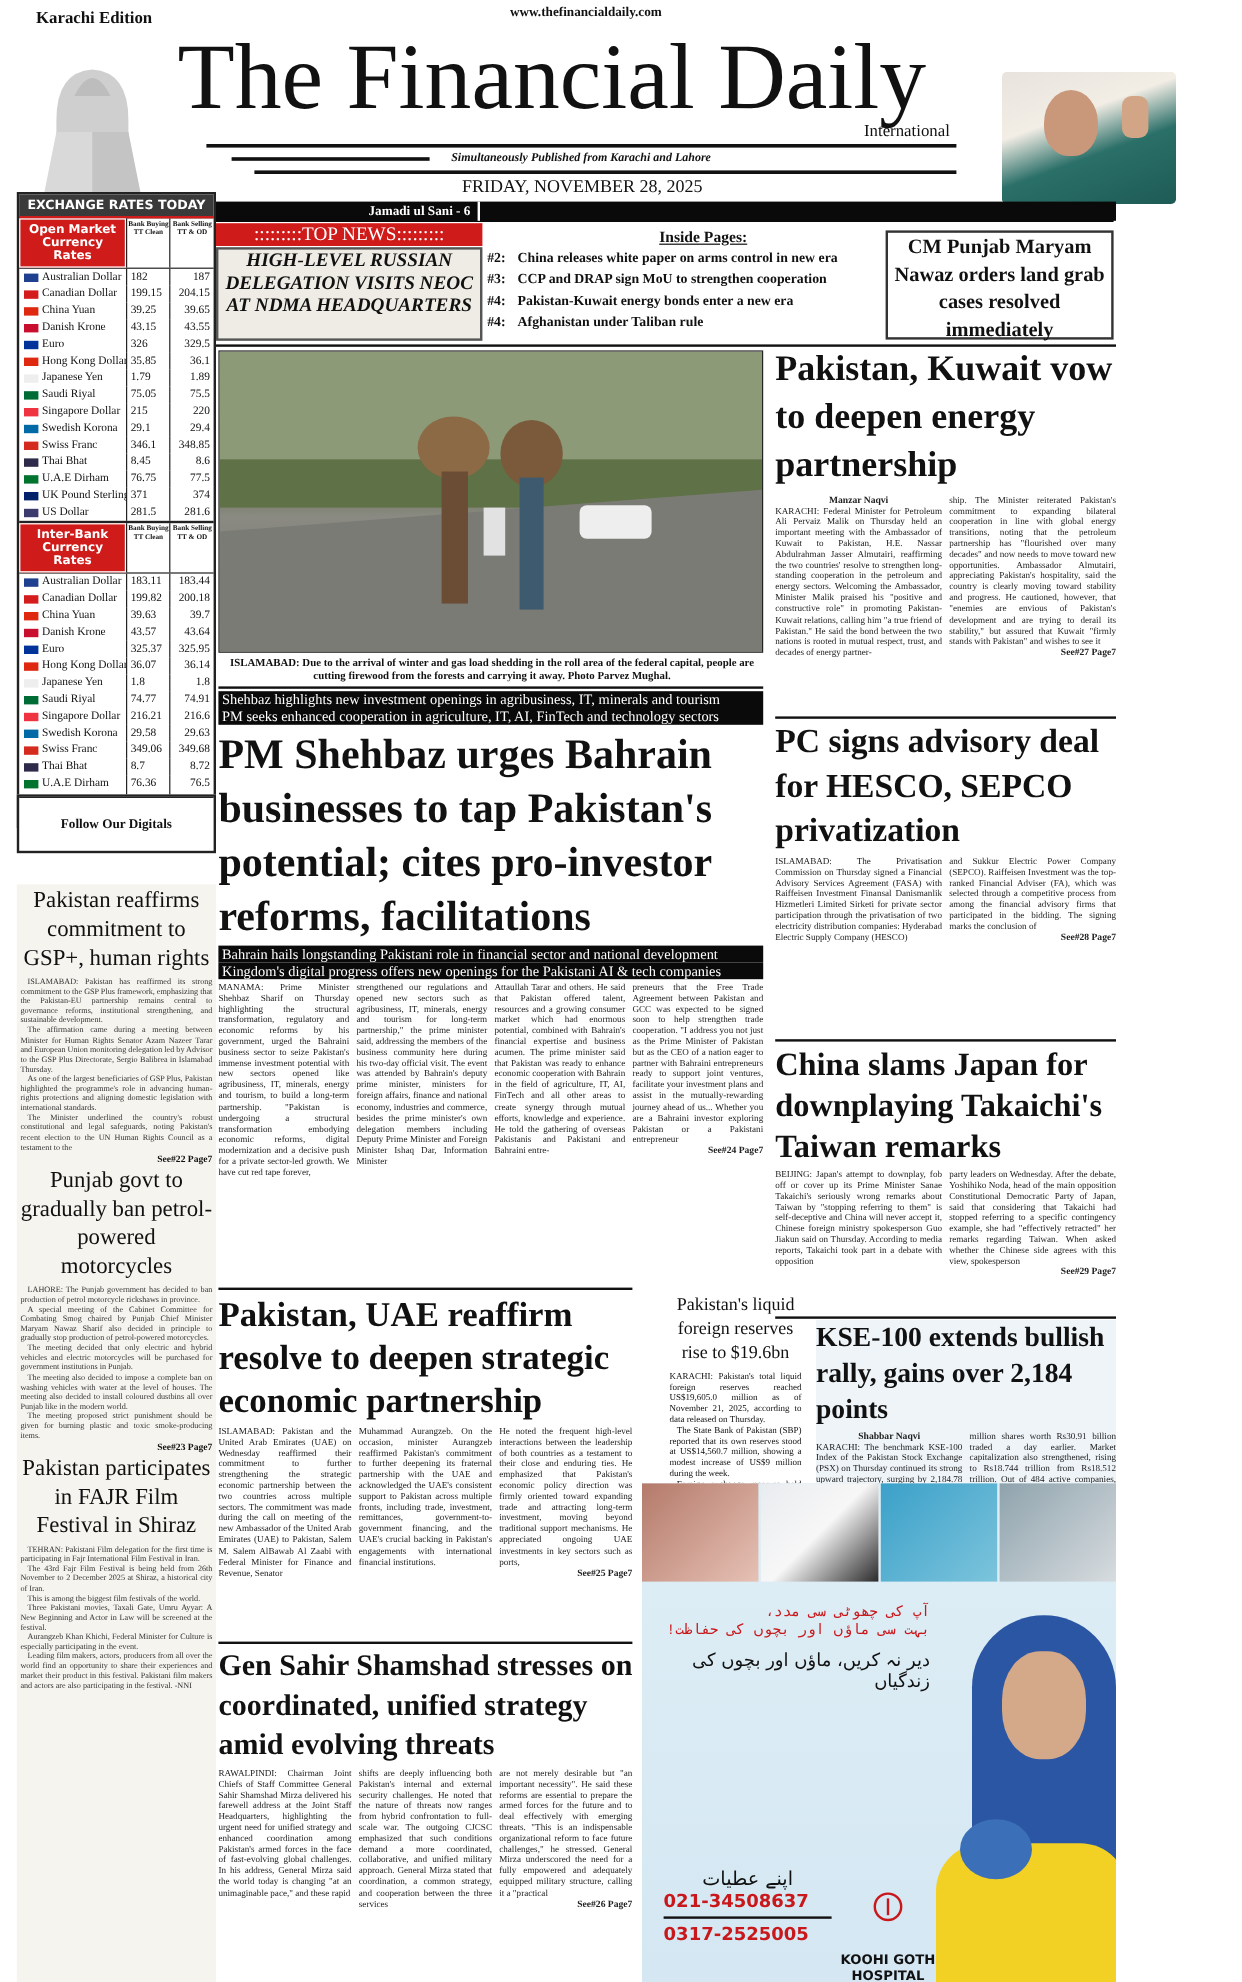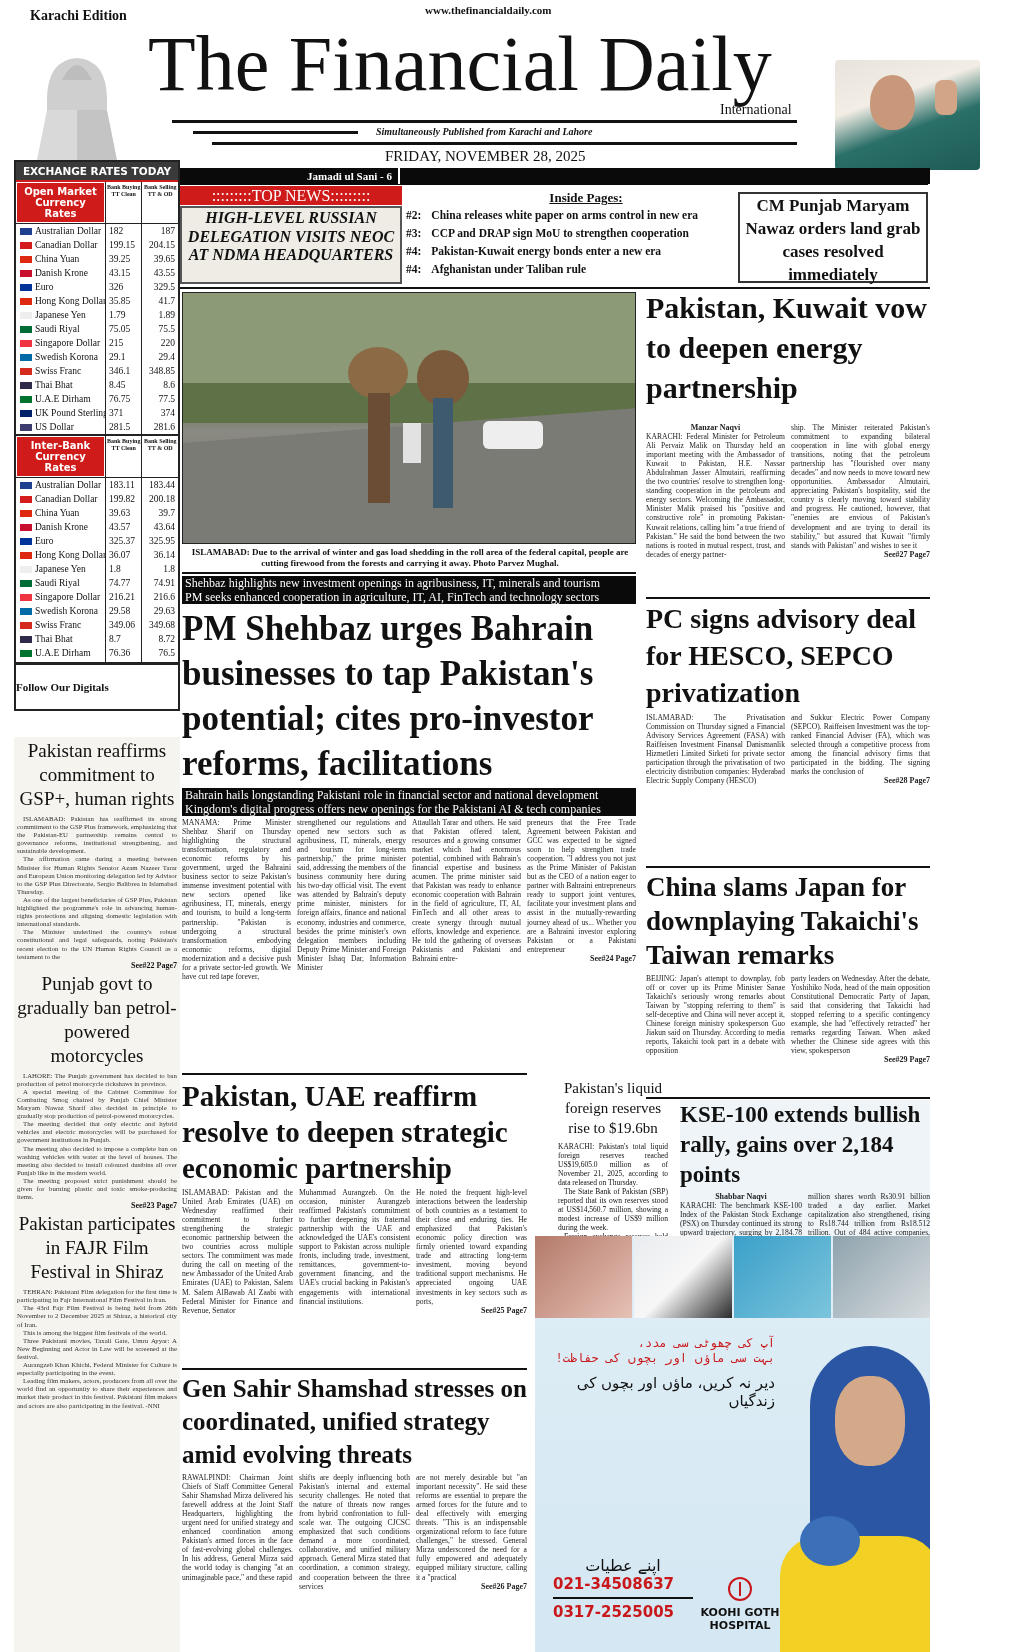--- a/index.html
+++ b/index.html
@@ -26,21 +26,21 @@
   .fx-head .lbl { width: 90px; background:#d01b1b; color:#fff; font-family:"DejaVu Sans",sans-serif; font-weight:bold; font-size:10px; line-height:11px; text-align:center; padding:3px 2px; border:1px solid #fff; }
   .fx-head .col { width:37px; font-size:6px; line-height:7px; text-align:center; font-weight:bold; border-left:1px solid #222; padding-top:2px;}
   .fx-row { display:flex; height:14px; font-size:9.5px; line-height:14px; }
   .fx-row .name { width:90px; display:flex; align-items:center; gap:3px; padding-left:4px; white-space:nowrap; overflow:hidden; }
   .fx-row .v1 { width:37px; border-left:1px solid #222; padding-left:3px; }
   .fx-row .v2 { width:37px; border-left:1px solid #222; text-align:right; padding-right:3px; }
   .flag { width:12px; height:7px; display:inline-block; flex:none; }
   .fx-logos { display:flex; height:62px; border-top:2px solid #222; }
   .tfd { width:90px; background:#c9181b; color:#fff; font-size:30px; display:flex; align-items:center; justify-content:center; letter-spacing:1px; }
   .flex { flex:1; background:#c9181b; border-left:1px solid #fff; display:flex; align-items:center; justify-content:center; }
-  .follow { text-align:left; font-weight:bold; font-size:11px; padding:16px 0; border-top:1px solid #222; }
+  .follow { text-align:center; font-weight:bold; font-size:11px; padding:16px 0; border-top:1px solid #222; }
 
   
   .leftcol { left: 14px; top: 690px; width: 166px; height: 962px; background:#f5f4ef; }
   .lstory { padding: 0 3px; }
   .lhead { font-size: 19px; line-height: 24px; text-align:center; margin: 2px 0 4px; }
   .lbody { font-size: 6.8px; line-height: 8.1px; text-align: justify; color:#333; }
   .lbody p { text-indent: 6px; }
   .see { font-size: 8px; font-weight: bold; text-align: right; }
 
   
@@ -173,21 +173,21 @@
         </div>
         <div class="v1">326</div>
         <div class="v2">329.5</div>
       </div>
       <div class="fx-row">
         <div class="name">
           <span class="flag" style="background:#de2910"></span>
           <span>Hong Kong Dollar</span>
         </div>
         <div class="v1">35.85</div>
-        <div class="v2">41.7</div>
+        <div class="v2">36.1</div>
       </div>
       <div class="fx-row">
         <div class="name">
           <span class="flag" style="background:#eeeeee"></span>
           <span>Japanese Yen</span>
         </div>
         <div class="v1">1.79</div>
         <div class="v2">1.89</div>
       </div>
       <div class="fx-row">
@@ -433,21 +433,21 @@
     <rect x="185" y="100" width="22" height="110" fill="#6b4c35"></rect>
     <ellipse cx="260" cy="85" rx="26" ry="28" fill="#7a5a3a"></ellipse>
     <rect x="250" y="105" width="20" height="110" fill="#3e5a6e"></rect>
   </svg>
 </div>
 <div class="abs caption">ISLAMABAD: Due to the arrival of winter and gas load shedding in the roll area of the federal capital, people are cutting firewood from the forests and carrying it away. Photo Parvez Mughal.</div>
 <div class="abs hr" style="left:182px;top:572px;width:454px;"></div>
 
 <div class="abs" style="left:646px;top:288px;width:284px;">
   <div class="bighead" style="font-size:30px;line-height:40px;">Pakistan, Kuwait vow to deepen energy partnership</div>
-  <div class="cols" style="margin-top:15px;">
+  <div class="cols" style="margin-top:4px;">
     <div><div style="text-align:center;font-weight:bold;font-size:8px;">Manzar Naqvi</div><span>KARACHI: Federal Minister for Petroleum Ali Pervaiz Malik on Thursday held an important meeting with the Ambassador of Kuwait to Pakistan, H.E. Nassar Abdulrahman Jasser Almutairi, reaffirming the two countries' resolve to strengthen long-standing cooperation in the petroleum and energy sectors. Welcoming the Ambassador, Minister Malik praised his "positive and constructive role" in promoting Pakistan-Kuwait relations, calling him "a true friend of Pakistan." He said the bond between the two nations is rooted in mutual respect, trust, and decades of energy partner-</span></div>
     <div><span>ship. The Minister reiterated Pakistan's commitment to expanding bilateral cooperation in line with global energy transitions, noting that the petroleum partnership has "flourished over many decades" and now needs to move toward new opportunities. Ambassador Almutairi, appreciating Pakistan's hospitality, said the country is clearly moving toward stability and progress. He cautioned, however, that "enemies are envious of Pakistan's development and are trying to derail its stability," but assured that Kuwait "firmly stands with Pakistan" and wishes to see it</span><div class="see">See#27 Page7</div></div>
   </div>
 </div>
 <div class="abs hr" style="left:646px;top:597px;width:284px;"></div>
 
 <div class="abs" style="left:182px;top:576px;width:454px;">
   <div class="kicker">Shehbaz highlights new investment openings in agribusiness, IT, minerals and tourism</div>
   <div class="kicker">PM seeks enhanced cooperation in agriculture, IT, AI, FinTech and technology sectors</div>
   <div class="bighead" style="font-size:35px;line-height:45px;margin-top:2px;">PM Shehbaz urges Bahrain businesses to tap Pakistan's potential; cites pro-investor reforms, facilitations</div>
@@ -532,21 +532,21 @@
     <div style="font-size:16px;text-align:center;direction:rtl;font-family:'DejaVu Sans',sans-serif;">اپنے عطیات</div>
     <div class="phone" style="">021-34508637</div>
     <div style="height:2px;background:#111;margin:4px 0;"></div>
     <div class="phone">0317-2525005</div>
   </div>
   <div style="position:absolute;left:165px;top:340px;width:80px;text-align:center;">
     <svg width="26" height="26" viewBox="0 0 26 26">
         <circle cx="13" cy="13" r="11" fill="none" stroke="#c9181b" stroke-width="2"></circle>
         <rect x="12" y="6" width="2" height="14" fill="#c9181b"></rect>
       </svg>
-    <div style="font-family:'DejaVu Sans',sans-serif;font-weight:bold;font-size:11px;line-height:13px;">KOOHI GOTH HOSPITAL</div>
+    <div style="font-family:'DejaVu Sans',sans-serif;font-weight:bold;font-size:11px;line-height:13px;margin-top:20px;">KOOHI GOTH HOSPITAL</div>
   </div>
   <div style="position:absolute;left:245px;top:110px;width:160px;height:306px;">
     <div style="position:absolute;left:30px;top:0;width:120px;height:230px;background:#2b56a3;border-radius:60px 60px 10px 10px;"></div>
     <div style="position:absolute;left:55px;top:30px;width:70px;height:90px;background:#d3a98a;border-radius:45%;"></div>
     <div style="position:absolute;left:0;top:190px;width:160px;height:120px;background:#f2d024;border-radius:40px 40px 0 0;"></div>
     <div style="position:absolute;left:20px;top:170px;width:60px;height:50px;background:#3b6fb8;border-radius:50%;"></div>
   </div>
 </div>
 
 </body></html>

